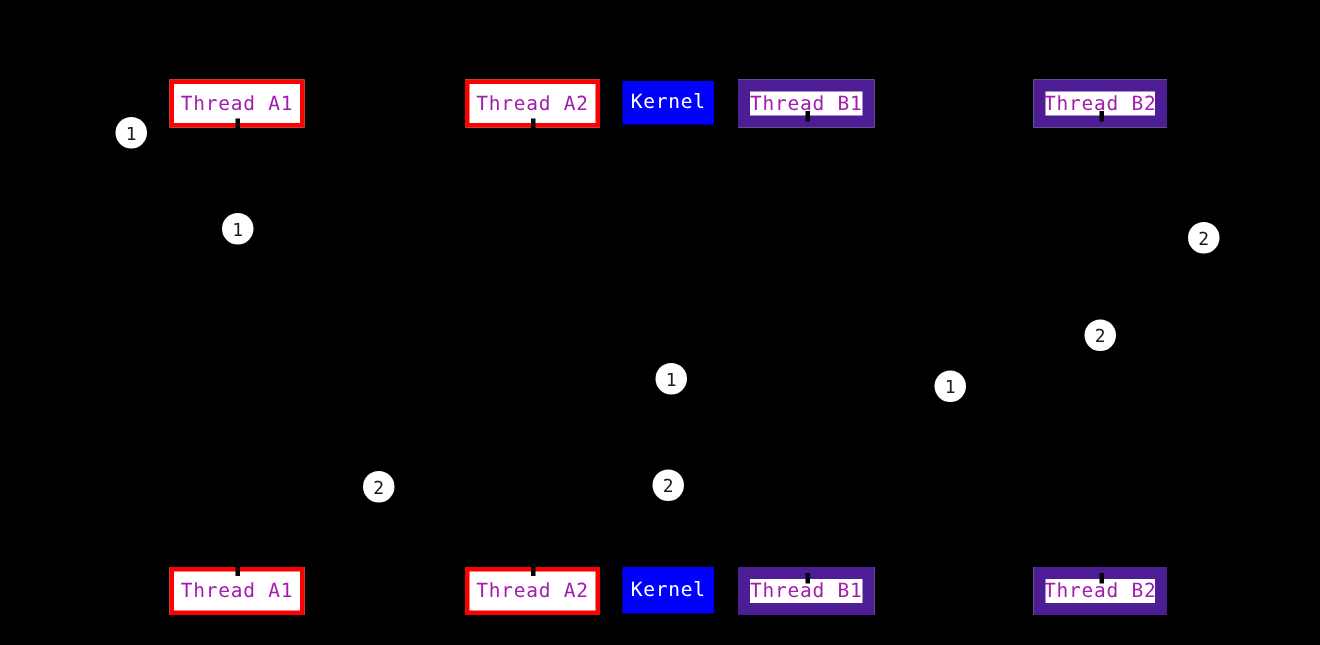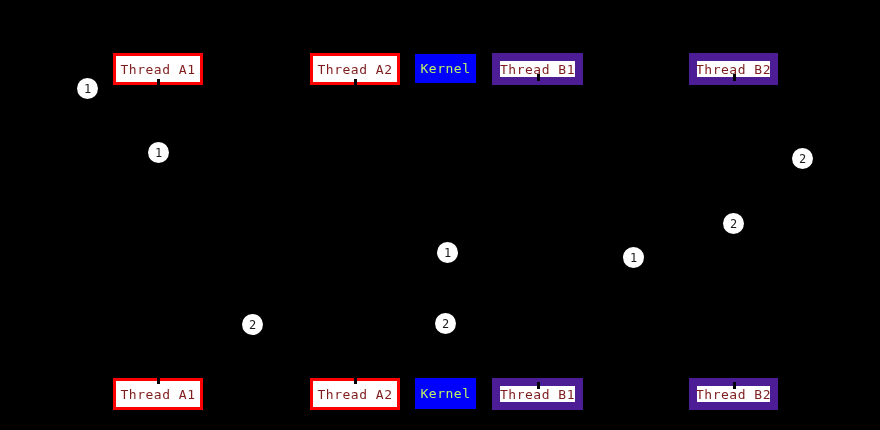--- a/index.html
+++ b/index.html
@@ -14,28 +14,28 @@
   .pbox {
     position: absolute;
     height: 32px;
     box-sizing: border-box;
     background: #ffffff;
     display: flex;
     align-items: center;
     justify-content: center;
     font-size: 13px;
     letter-spacing: 0.5px;
-    color: #7f1d1d;
+    color: #a21caf;
     white-space: nowrap;
   }
   .row-top    { top: 53px; }
   .row-bottom { top: 378px; }
   .red-border  { border: 3px solid #ff0000; }
   .blue-border { border: 8px solid #4c1d95; }
-  .blue-fill   { background: #0000ff; color: #bef264; border: none; }
+  .blue-fill   { background: #0000ff; color: #ffffff; border: none; }
   .kernel-top    { top: 54px; height: 29px; }
   .kernel-bottom { top: 378px; height: 31px; }
   .notch {
     position: absolute;
     left: 50%;
     width: 3px;
     height: 7px;
     margin-left: -1px;
     background: #000;
   }

